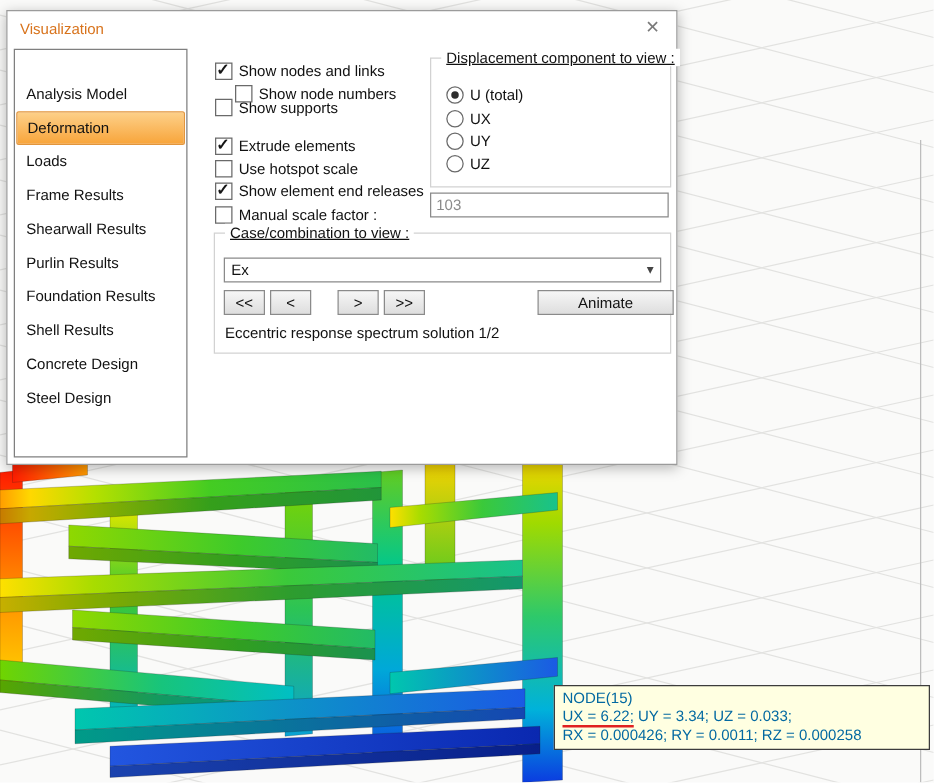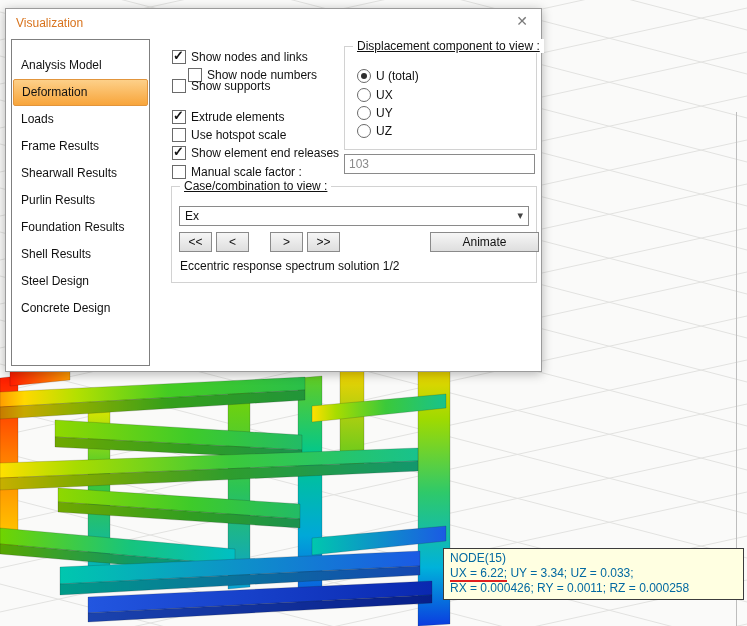--- a/index.html
+++ b/index.html
@@ -8,21 +8,21 @@
 
   
   .viewport{position:absolute;left:0;top:0;width:747px;height:626px;}
 
   
   .dialog{position:absolute;left:5px;top:8px;width:535px;height:362px;background:#ffffff;
           border:1px solid #9b9b9b;box-shadow:0 2px 10px rgba(0,0,0,.28);font-size:12px;color:#111;}
   .dialog-title{position:absolute;left:10px;top:7px;color:#d8731c;font-size:12px;}
   .dialog-close{position:absolute;right:13px;top:5px;color:#7a7a7a;font-size:14px;line-height:14px;cursor:default;}
 
-  .listbox{position:absolute;left:5px;top:30px;width:139px;height:327px;border:1px solid #7f7f7f;background:#fff;padding-top:12px;box-sizing:border-box;}
+  .listbox{position:absolute;left:5px;top:30px;width:139px;height:327px;border:1px solid #7f7f7f;background:#fff;padding-top:22px;box-sizing:border-box;}
   .list-item{height:27px;line-height:27px;padding-left:9px;white-space:nowrap;}
   .list-item.selected{margin:0 1px;padding-left:8px;height:25px;line-height:25px;
       background:linear-gradient(#fdd089,#f8a53b);border:1px solid #e2953c;border-radius:2px;}
 
   .opt-row{position:absolute;display:flex;align-items:center;gap:5px;height:15px;white-space:nowrap;}
   .checkbox{width:12px;height:12px;border:1px solid #6a6a6a;background:#fff;position:relative;flex:0 0 auto;}
   .checkbox.checked::after{content:"✓";position:absolute;left:0px;top:-3px;font-size:13px;font-weight:bold;color:#151515;}
   .radio{width:12px;height:12px;border:1px solid #6a6a6a;border-radius:50%;background:#fff;position:relative;flex:0 0 auto;}
   .radio.selected::after{content:"";position:absolute;left:3px;top:3px;width:6px;height:6px;border-radius:50%;background:#2e2e2e;}
 
@@ -228,22 +228,22 @@
 
     <div class="listbox">
       <div class="list-item">Analysis Model</div>
       <div class="list-item selected">Deformation</div>
       <div class="list-item">Loads</div>
       <div class="list-item">Frame Results</div>
       <div class="list-item">Shearwall Results</div>
       <div class="list-item">Purlin Results</div>
       <div class="list-item">Foundation Results</div>
       <div class="list-item">Shell Results</div>
+      <div class="list-item">Concrete Design</div>
       <div class="list-item">Steel Design</div>
-      <div class="list-item">Concrete Design</div>
     </div>
 
     <div class="opt-row" style="left:166px;top:40px;">
       <span class="checkbox checked"></span>
       <span>Show nodes and links</span>
     </div>
     <div class="opt-row" style="left:182px;top:58px;">
       <span class="checkbox"></span>
       <span>Show node numbers</span>
     </div>

